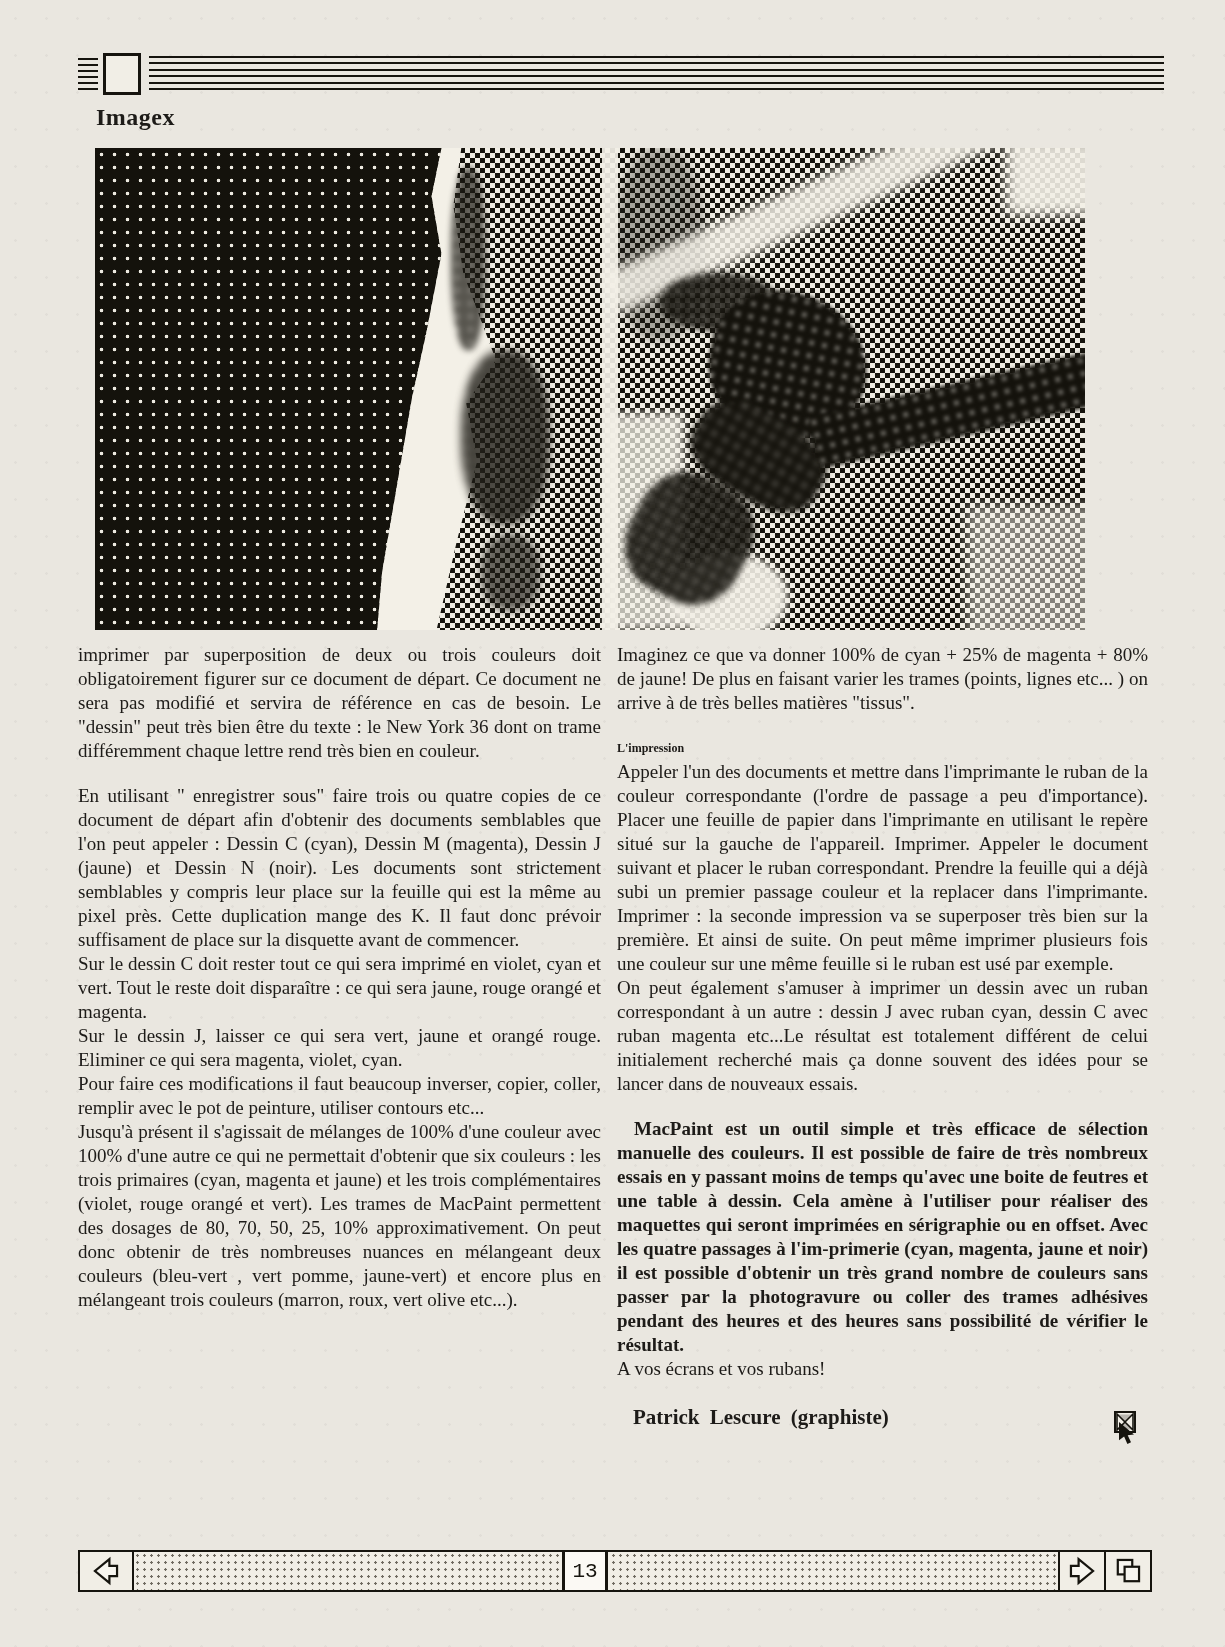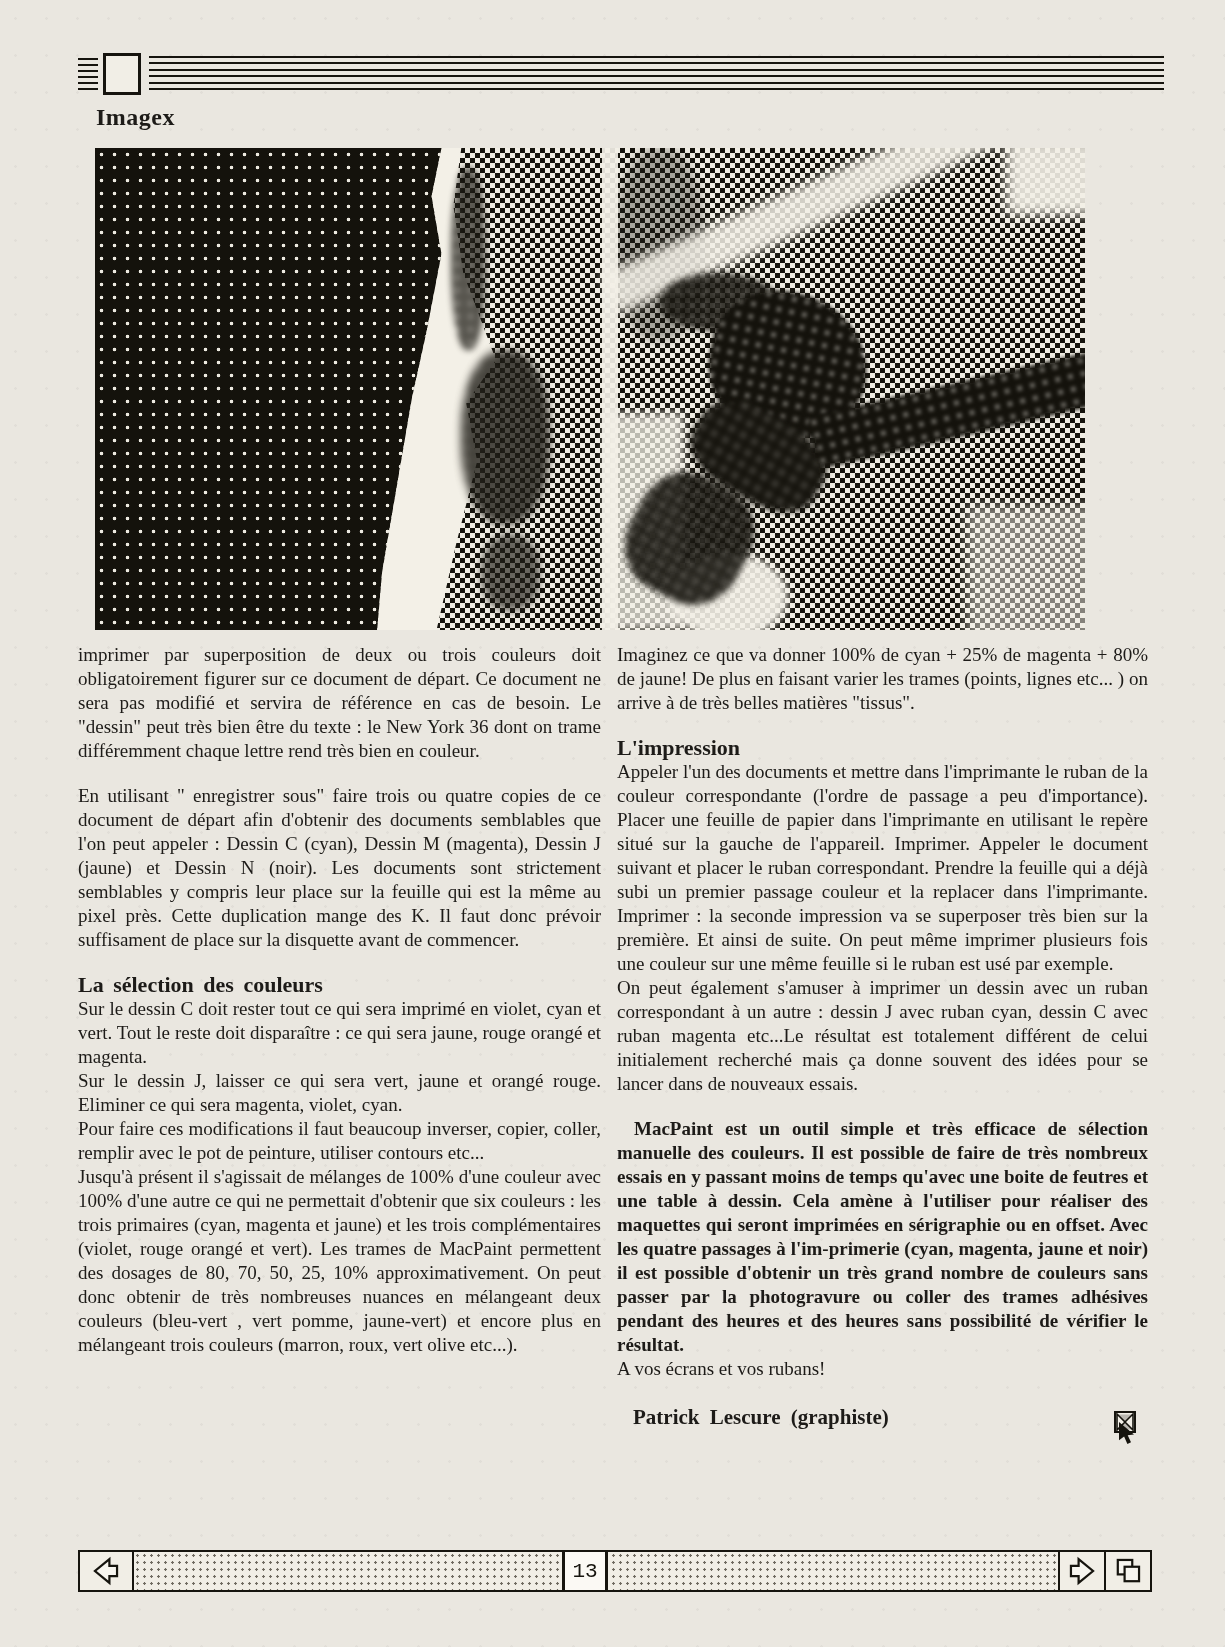--- a/index.html
+++ b/index.html
@@ -53,21 +53,21 @@
   .db-jaw{left:60%;top:55%;width:14%;height:18%;border-radius:40%;transform:rotate(30deg);filter:blur(3px);}
   .db-arm{left:72%;top:48%;width:34%;height:11%;border-radius:10px;transform:rotate(-13deg);filter:blur(2px);}
   .db-neck{left:54%;top:68%;width:12%;height:26%;border-radius:40%;transform:rotate(28deg);filter:blur(3px);opacity:.9;}
 
   
   .col{position:absolute;top:643px;font-size:19px;line-height:24px;text-align:justify;}
   .col-left{left:78px;width:523px;}
   .col-right{left:617px;width:531px;}
   .col p{margin:0;}
   .col p.gap, .col h2.gap{margin-top:21px;}
-  .col h2{margin:0;font-size:22px;font-weight:bold;word-spacing:4px;text-align:left;}
+  .col h2{margin:0;font-size:12px;font-weight:bold;word-spacing:4px;text-align:left;}
   .indent{text-indent:17px;font-weight:bold;}
   .byline-row{display:flex;justify-content:space-between;align-items:flex-start;margin-top:24px;padding-right:6px;}
   .byline{font-weight:bold;font-size:21px;word-spacing:5px;margin-left:16px;}
   .endmark{position:relative;width:30px;height:40px;margin-top:4px;}
   .endmark svg{display:block;}
   .cursor{position:absolute;left:5px;top:13px;}
 
   
   .scrollbar{position:absolute;left:78px;top:1550px;width:1074px;height:42px;border:2.5px solid #16140e;
     background:#f1eee6;display:flex;box-sizing:border-box;}
@@ -112,21 +112,20 @@
     <div class="db db-hair"></div>
     <div class="db db-face"></div>
     <div class="db db-jaw"></div>
     <div class="db db-arm"></div>
     <div class="db db-neck"></div>
   </div>
 
   <div class="col col-left">
     <p>imprimer par superposition de deux ou trois couleurs doit obligatoirement figurer sur ce document de départ. Ce document ne sera pas modifié et servira de référence en cas de besoin. Le "dessin" peut très bien être du texte : le New York 36 dont on trame différemment chaque lettre rend très bien en couleur.</p>
     <p class="gap">En utilisant " enregistrer sous" faire trois ou quatre copies de ce document de départ afin d'obtenir des documents semblables que l'on peut appeler : Dessin C (cyan), Dessin M (magenta), Dessin J (jaune) et Dessin N (noir). Les documents sont strictement semblables y compris leur place sur la feuille qui est la même au pixel près. Cette duplication mange des K. Il faut donc prévoir suffisament de place sur la disquette avant de commencer.</p>
-    <h2 class="gap">La sélection des couleurs</h2>
     <p>Sur le dessin C doit rester tout ce qui sera imprimé en violet, cyan et vert. Tout le reste doit disparaître : ce qui sera jaune, rouge orangé et magenta.</p>
     <p>Sur le dessin J, laisser ce qui sera vert, jaune et orangé rouge. Eliminer ce qui sera magenta, violet, cyan.</p>
     <p>Pour faire ces modifications il faut beaucoup inverser, copier, coller, remplir avec le pot de peinture, utiliser contours etc...</p>
     <p>Jusqu'à présent il s'agissait de mélanges de 100% d'une couleur avec 100% d'une autre ce qui ne permettait d'obtenir que six couleurs :  les trois primaires (cyan, magenta et jaune) et les trois complémentaires (violet, rouge orangé et vert). Les trames de MacPaint permettent des dosages de 80, 70, 50, 25, 10% approximativement. On peut donc obtenir de très nombreuses nuances en mélangeant deux couleurs (bleu-vert , vert pomme, jaune-vert) et encore plus en mélangeant trois couleurs (marron, roux, vert olive etc...).</p>
   </div>
 
   <div class="col col-right">
     <p>Imaginez ce que va donner 100% de cyan + 25% de magenta + 80% de jaune! De plus en faisant varier les trames (points, lignes etc... ) on arrive à de très belles matières "tissus".</p>
     <h2 class="gap">L'impression</h2>
     <p>Appeler l'un des documents et mettre dans l'imprimante le ruban de la couleur correspondante (l'ordre de passage a peu d'importance). Placer une feuille de papier dans l'imprimante en utilisant le repère situé sur la gauche de l'appareil. Imprimer.  Appeler le document suivant et placer le ruban correspondant. Prendre la feuille qui a déjà subi un premier passage couleur et la replacer dans l'imprimante. Imprimer : la seconde impression va se superposer très bien sur la première. Et ainsi de suite. On peut même imprimer plusieurs fois une couleur sur une même feuille si le ruban est usé par exemple.</p>

